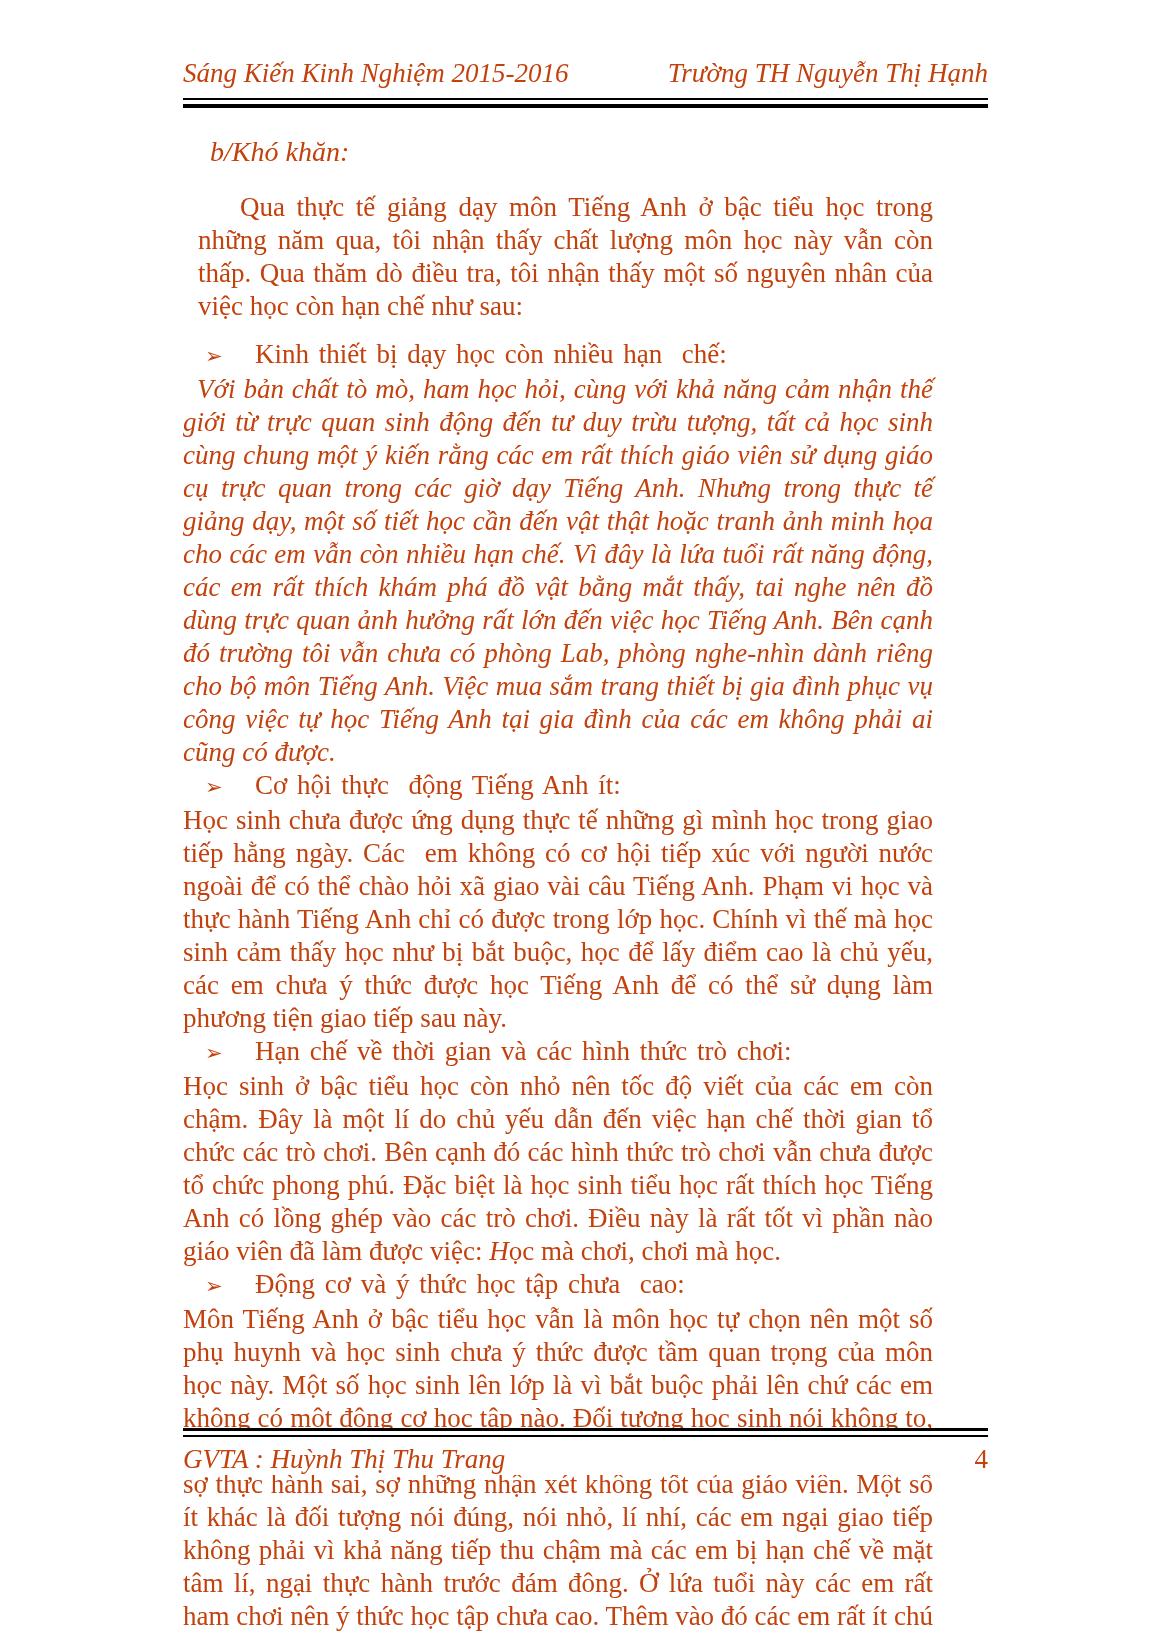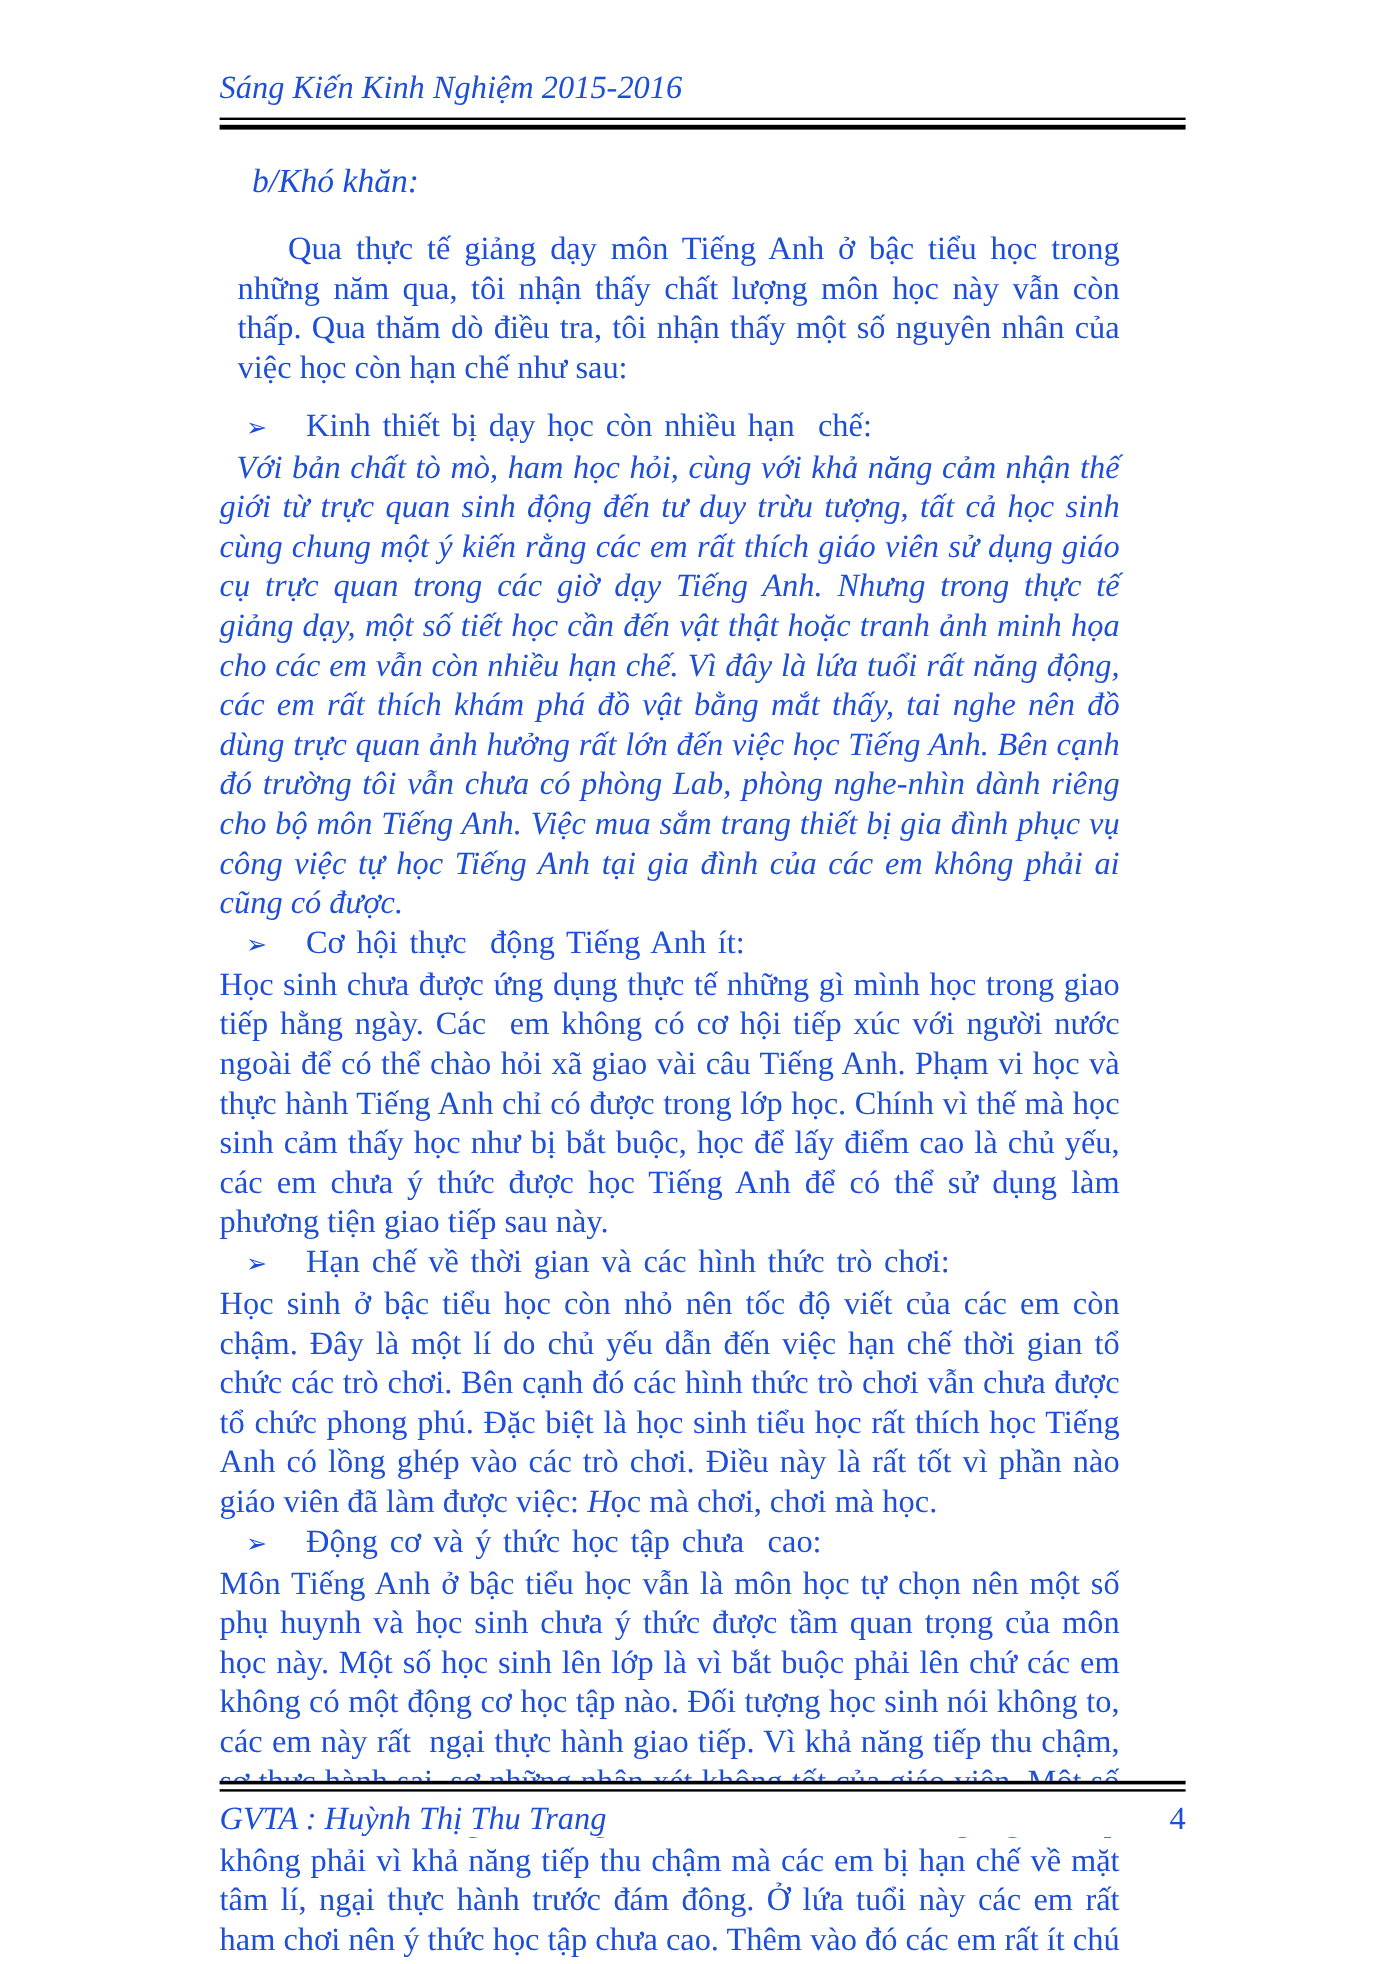--- a/index.html
+++ b/index.html
@@ -1,19 +1,19 @@
 <!DOCTYPE html>
 <html lang="vi"><head>
 <meta charset="utf-8">
 <style>
   html,body{margin:0;padding:0;background:#ffffff;}
   .page{
     position:relative;
     width:1066px;height:1637px;
-    background:#ffffff;color:#1d4ed8;
+    background:#ffffff;color:#c2410c;
     font-family:"Liberation Serif", serif;
     box-sizing:border-box;
     padding:58px 78px 0 183px;
     overflow:hidden;
   }
   .doc-header{
     display:flex;justify-content:space-between;align-items:baseline;
     font-style:italic;font-size:27px;line-height:31px;
   }
   .rule-header{
@@ -31,41 +31,42 @@
   .intro{margin-top:23px;text-indent:42px;margin-left:15px;}
   .bullet-row{display:flex;padding-left:22px;align-items:baseline;}
   .bullet-row.first{margin-top:15px;}
   .bullet-glyph{
     font-family:"DejaVu Sans", sans-serif;
     font-size:21px;flex:0 0 50px;
   }
   .bullet-title{flex:1;word-spacing:3px;white-space:pre-wrap;}
   .indent-sm{text-indent:14px;font-style:italic;}
   .doc-footer{
-    position:absolute;left:183px;right:78px;top:1484px;
+    position:absolute;left:183px;right:78px;top:1428px;
     background:#ffffff;
   }
   .rule-footer{
     height:4px;
     border-top:3px solid #000;border-bottom:2px solid #000;
   }
   .footer-row{
     display:flex;justify-content:space-between;align-items:baseline;
     margin-top:7px;font-size:27px;line-height:31px;
   }
   .footer-left{font-style:italic;}
   .page-number{font-style:normal;}
 </style>
 </head>
 <body>
 
 <div class="page">
 
   <div class="doc-header">
     <span>Sáng Kiến Kinh Nghiệm 2015-2016</span>
+    <span>Trường TH  Nguyễn Thị Hạnh</span>
   </div>
   <div class="rule-header"></div>
 
   <h1 class="doc-heading">b/Khó khăn:</h1>
 
   <div class="content">
 
     <p class="paragraph intro">Qua thực tế giảng dạy môn Tiếng Anh ở bậc tiểu học trong những năm qua, tôi nhận thấy chất lượng môn học này vẫn còn thấp. Qua thăm dò điều tra, tôi nhận thấy một số nguyên nhân của việc học còn hạn chế như sau:</p>
 
     <div class="bullet-row first">

